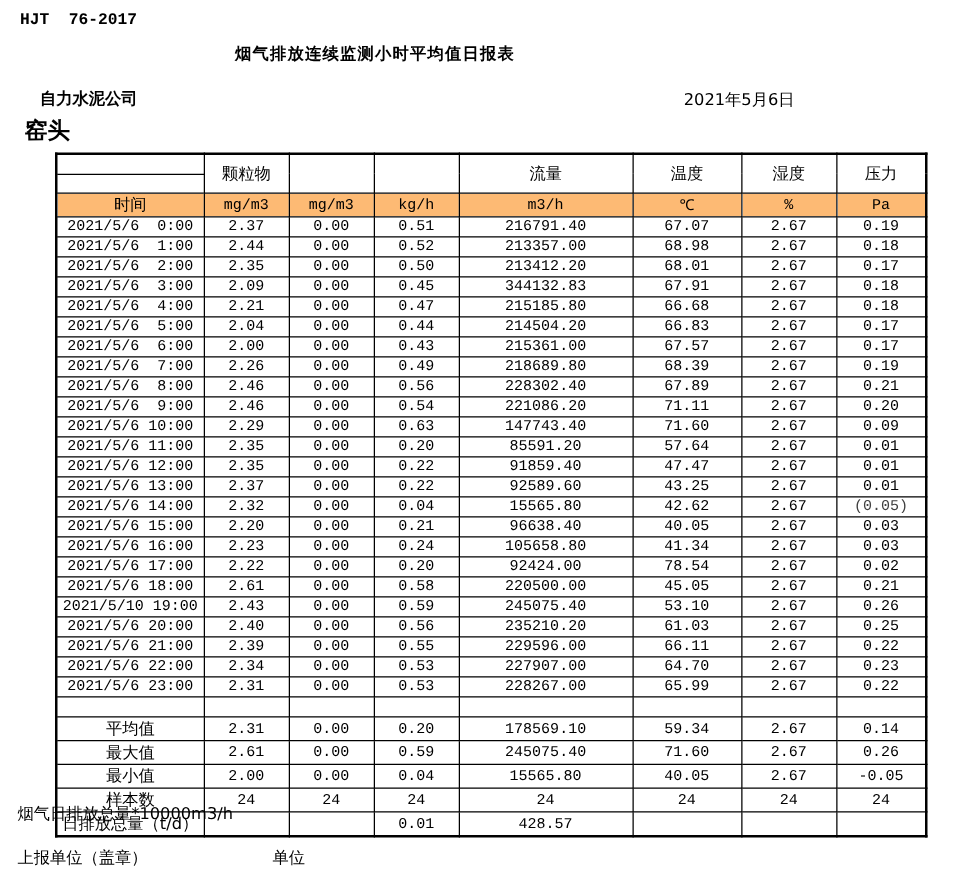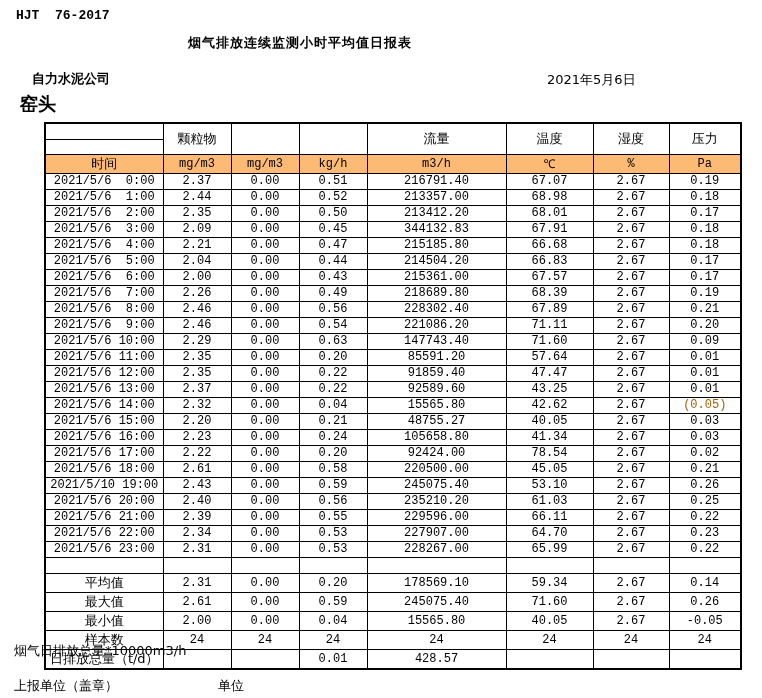--- a/index.html
+++ b/index.html
@@ -28,21 +28,21 @@
     padding:0;overflow:hidden;white-space:pre;
   }
   #report-table .cjk{font-family:"DejaVu Sans","Liberation Sans",sans-serif;font-size:13px;}
   tr.hrowA{height:16px;}
   tr.hrowB{height:15px;}
   tr.unit-row{height:17px;}
   tr.unit-row td{background:#fdba74;margin-top:20px;}
   tbody tr{height:16px;}
   tbody tr[data-name="total-row"]{height:18px;}
   td.left-label{text-align:left;padding-left:4px;margin-left:45px;}
-  td.neg{color:#a16207;}
+  td.neg{color:#404040;}
 
   #footer-note{left:14px;top:642px;font-size:13px;}
   #footer-stamp{left:14px;top:677px;font-size:13px;}
   #footer-unit{left:218px;top:677px;font-size:13px;}
 </style>
 </head>
 <body data-name="report-page">
 
 <div class="abs" id="doc-code" data-name="doc-standard-code">HJT  76-2017</div>
 <div class="abs" id="title" data-name="page-title">烟气排放连续监测小时平均值日报表</div>
@@ -235,21 +235,21 @@
         <td data-name="value-cell">15565.80</td>
         <td data-name="value-cell">42.62</td>
         <td data-name="value-cell">2.67</td>
         <td data-name="value-cell" class="neg">(0.05)</td>
       </tr>
       <tr data-name="data-row">
         <td data-name="row-label-cell">2021/5/6 15:00</td>
         <td data-name="value-cell">2.20</td>
         <td data-name="value-cell">0.00</td>
         <td data-name="value-cell">0.21</td>
-        <td data-name="value-cell">48755.27</td>
+        <td data-name="value-cell">96638.40</td>
         <td data-name="value-cell">40.05</td>
         <td data-name="value-cell">2.67</td>
         <td data-name="value-cell">0.03</td>
       </tr>
       <tr data-name="data-row">
         <td data-name="row-label-cell">2021/5/6 16:00</td>
         <td data-name="value-cell">2.23</td>
         <td data-name="value-cell">0.00</td>
         <td data-name="value-cell">0.24</td>
         <td data-name="value-cell">105658.80</td>

